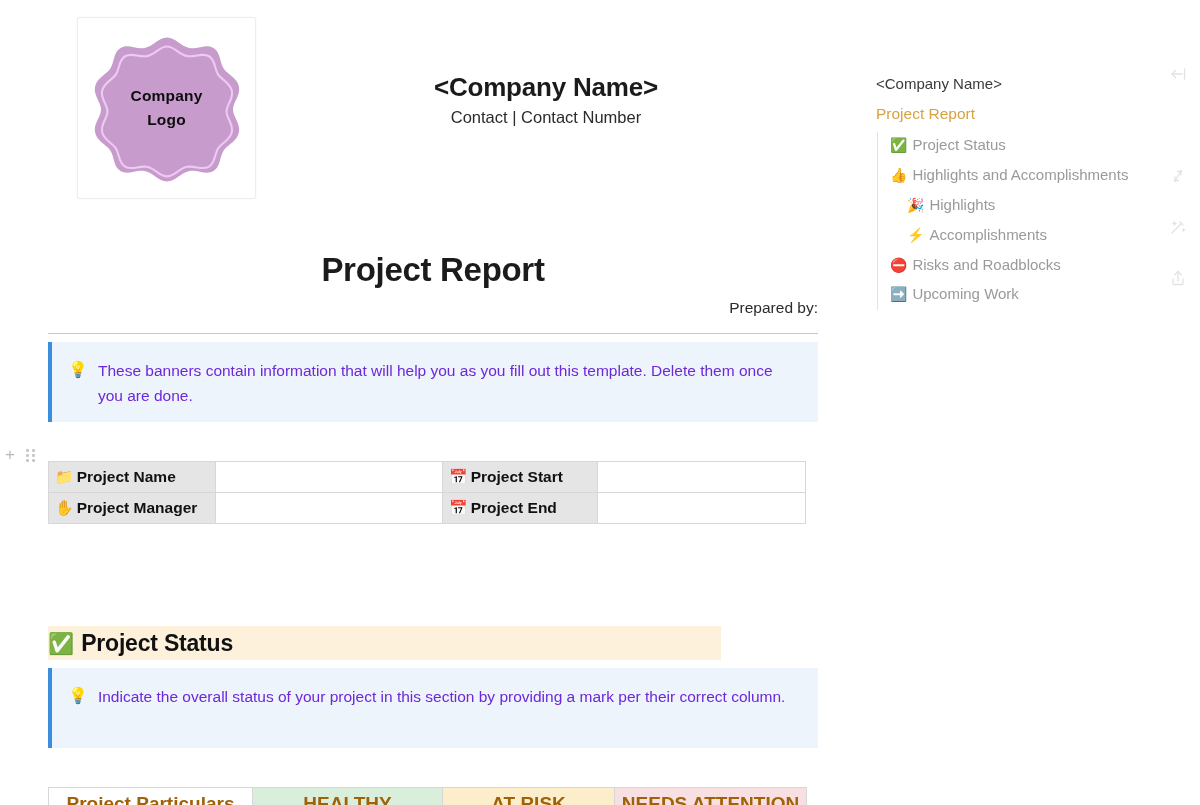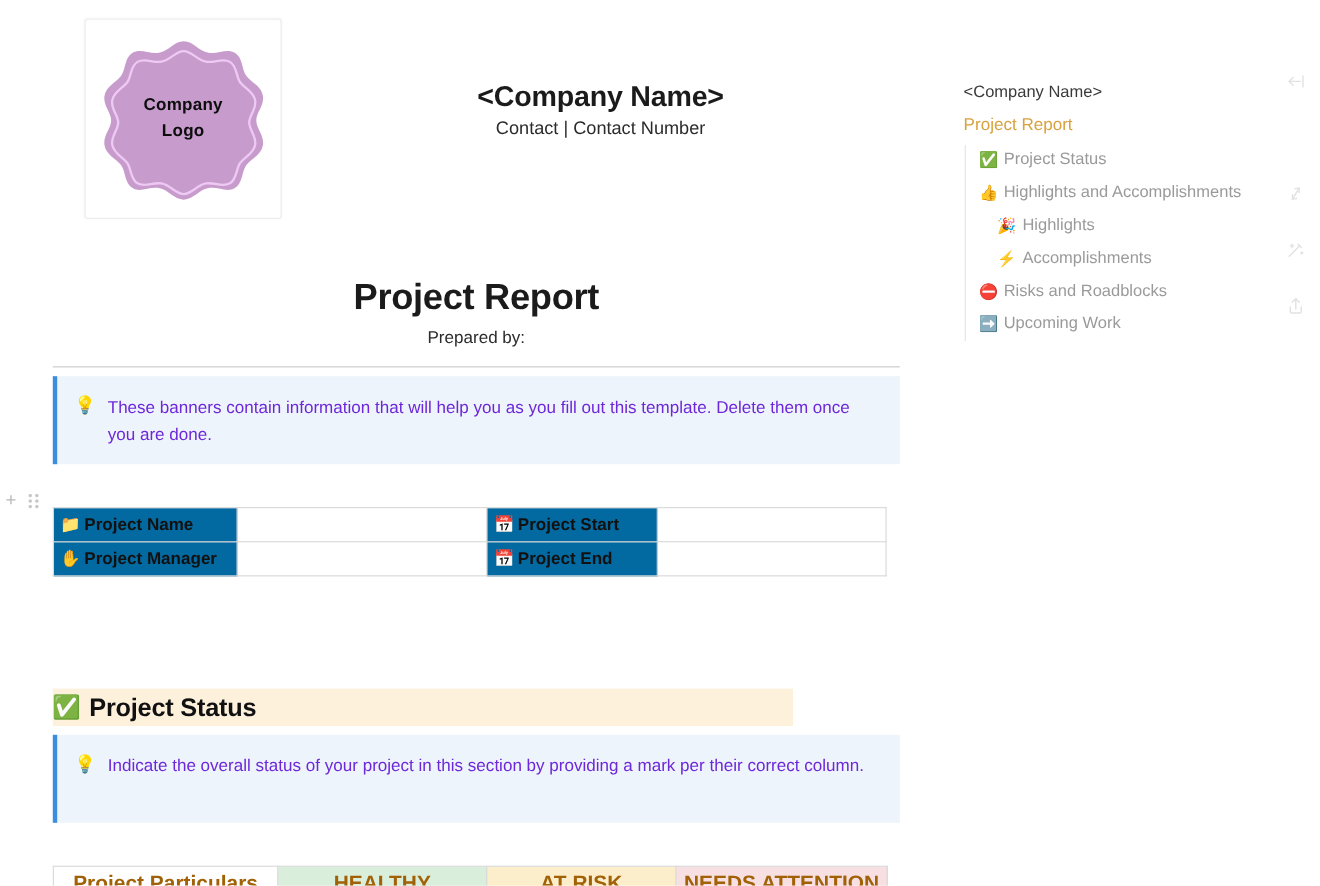--- a/index.html
+++ b/index.html
@@ -51,21 +51,21 @@
     position:absolute; left:236px; top:92px; width:620px; text-align:center;
     font-size:16.5px; color:#2b2b2b;
   }
 
   
   .doc-title {
     position:absolute; left:48px; top:235px; width:770px; text-align:center;
     font-size:33px; font-weight:bold; color:#1b1b1b; letter-spacing:-.3px;
   }
   .doc-sub {
-    position:absolute; left:48px; top:283px; width:770px; text-align:center;
+    position:absolute; left:48px; top:283px; width:770px; text-align:right;
     font-size:15.5px; color:#2b2b2b;
   }
   .divider {
     position:absolute; left:48px; top:317px; width:770px; height:1px;
     background:#c8c8c8;
   }
 
   
   .callout {
     position:absolute; background:#eef4fb; border-left:4px solid #3d8ddf;
@@ -81,21 +81,21 @@
 
   
   .info-table {
     position:absolute; left:48px; top:445px; width:757px;
     border-collapse:collapse; table-layout:fixed;
   }
   .info-table td {
     border:1px solid #d7d7d7; height:30px; padding:0 6px;
     font-size:15.5px; vertical-align:middle; color:#111;
   }
-  .info-table td.lbl { background:#0369a1; font-weight:bold; white-space:nowrap; }
+  .info-table td.lbl { background:#e5e5e5; font-weight:bold; white-space:nowrap; }
   .info-table td.val { background:#fff; }
   .info-table .emo { font-size:15px; margin-right:3px; }
   .col-a { width:167px; } .col-b { width:227px; }
   .col-c { width:155px; } .col-d { width:208px; }
 
   
   .sec-head {
     position:absolute; left:48px; top:610px; width:673px; height:34px;
     background:#fdf1dc; display:flex; align-items:center; box-sizing:border-box;
   }

